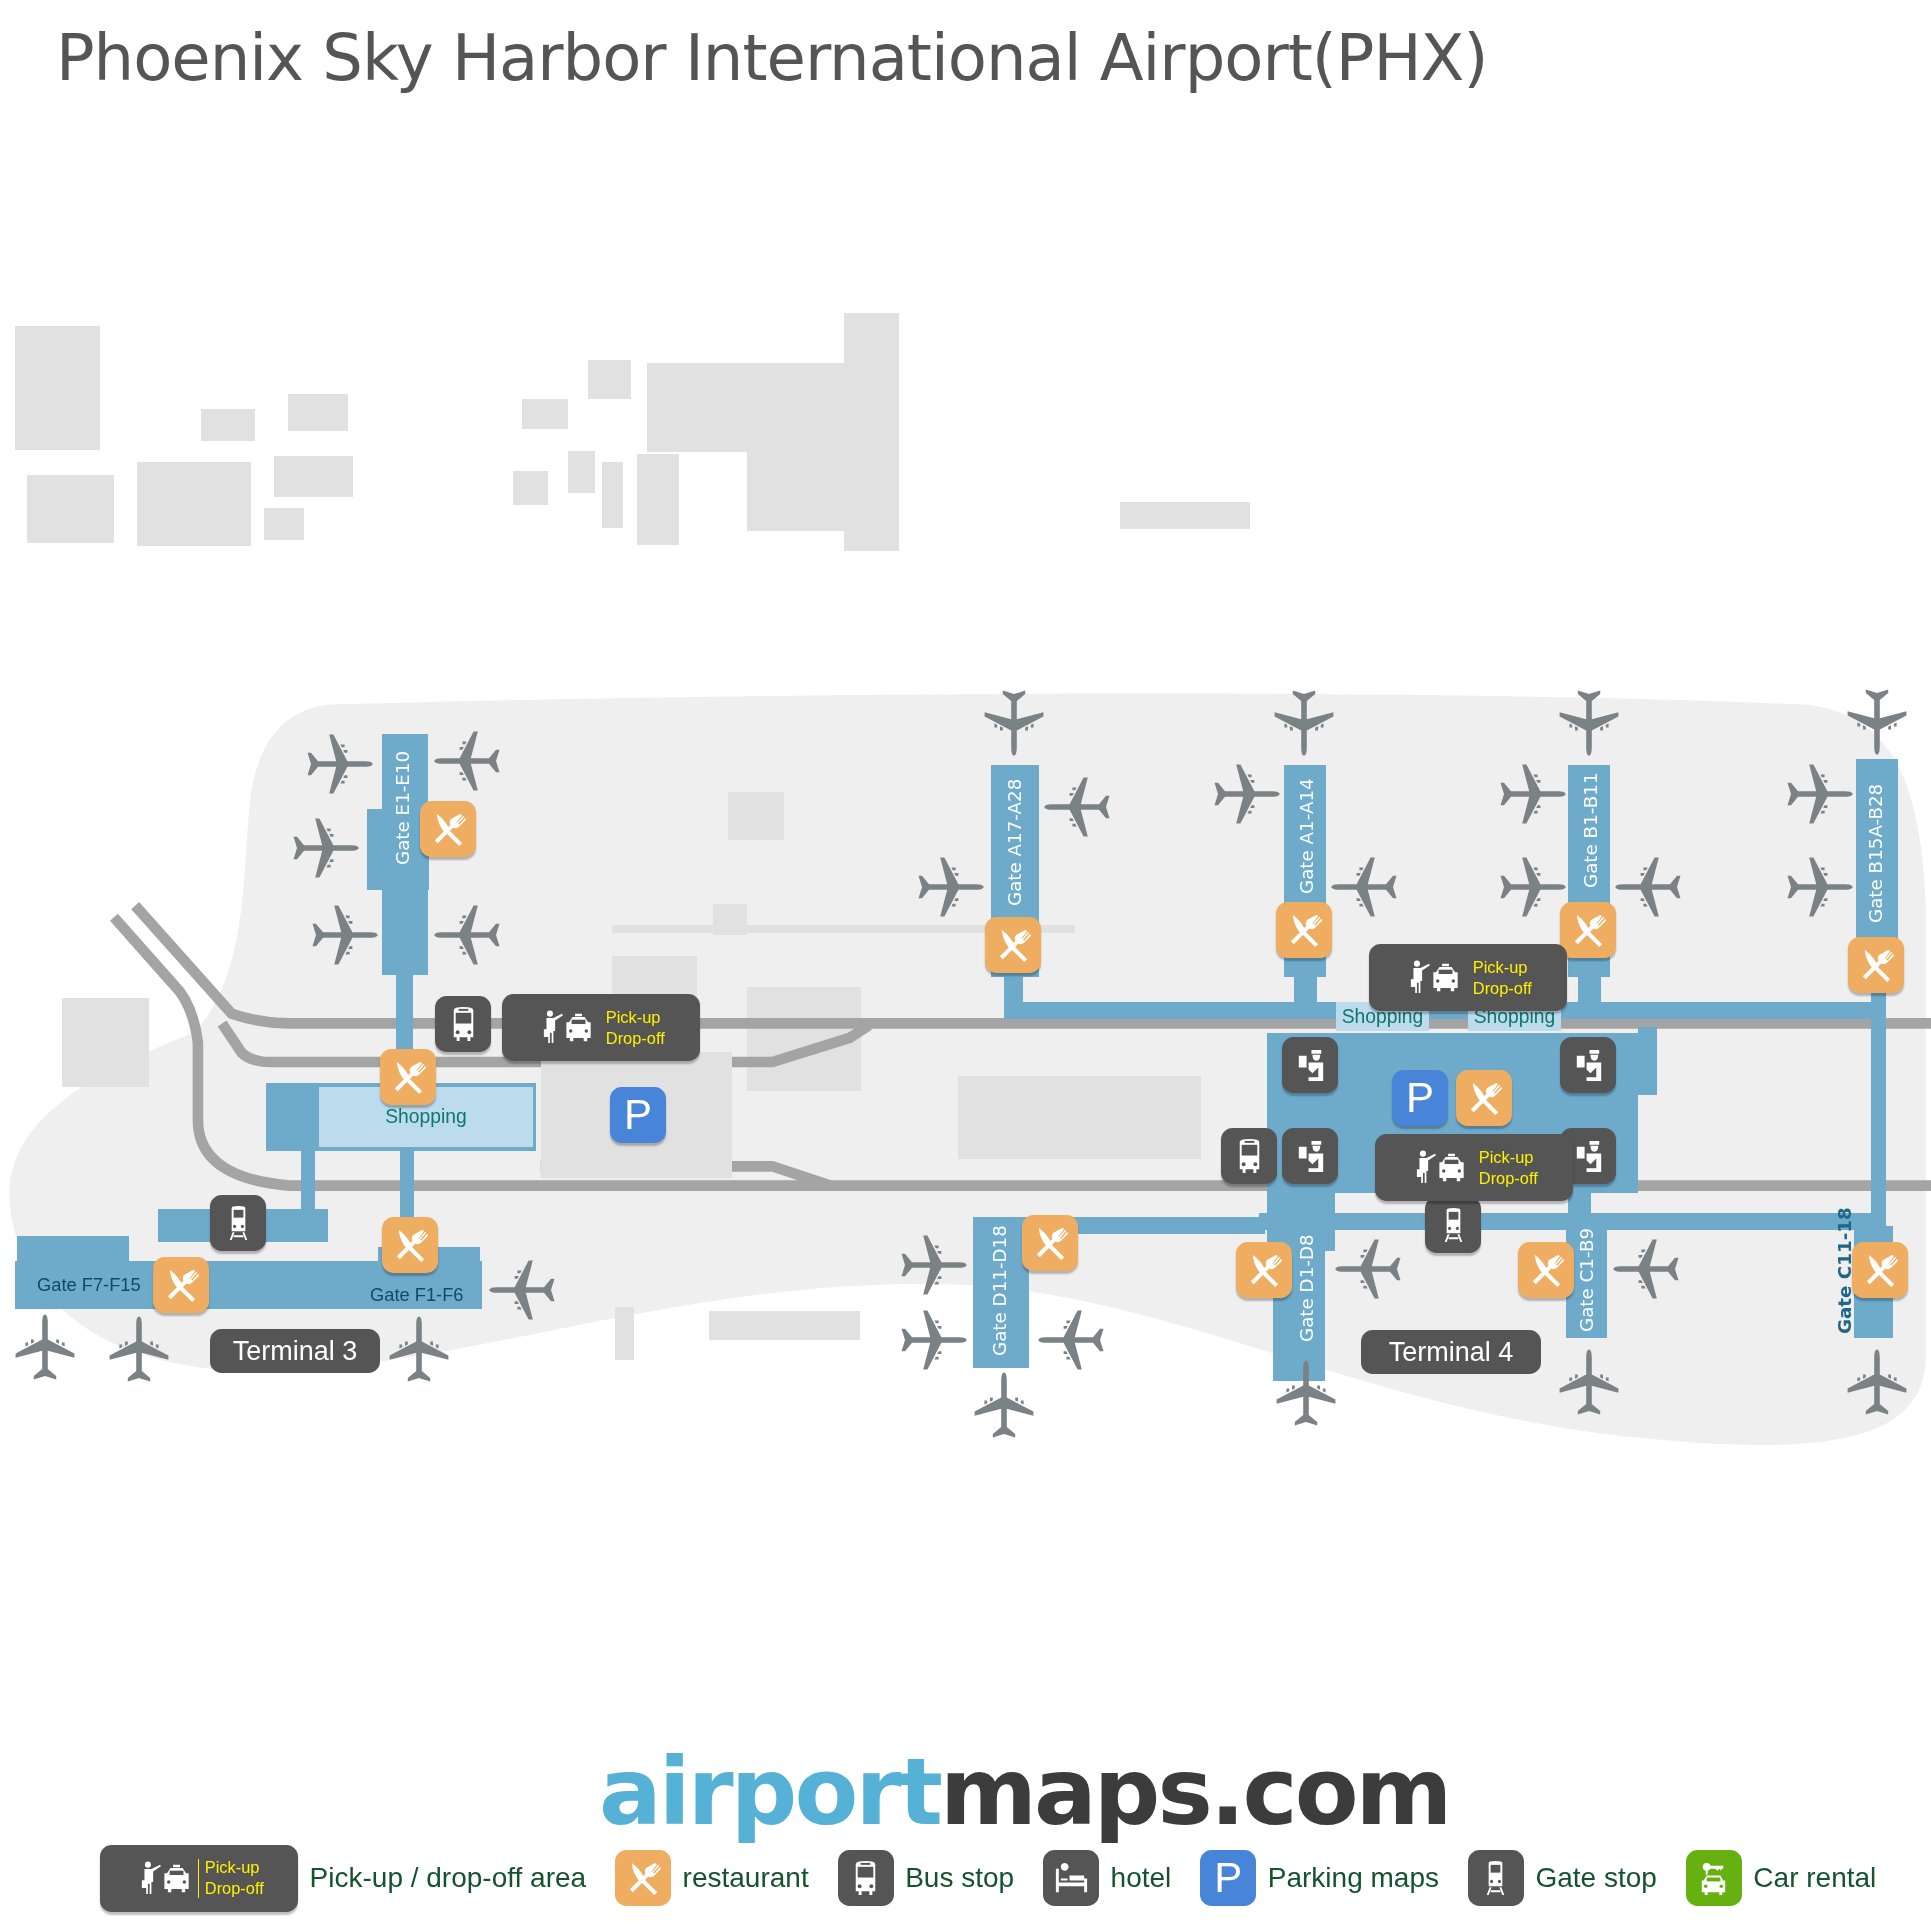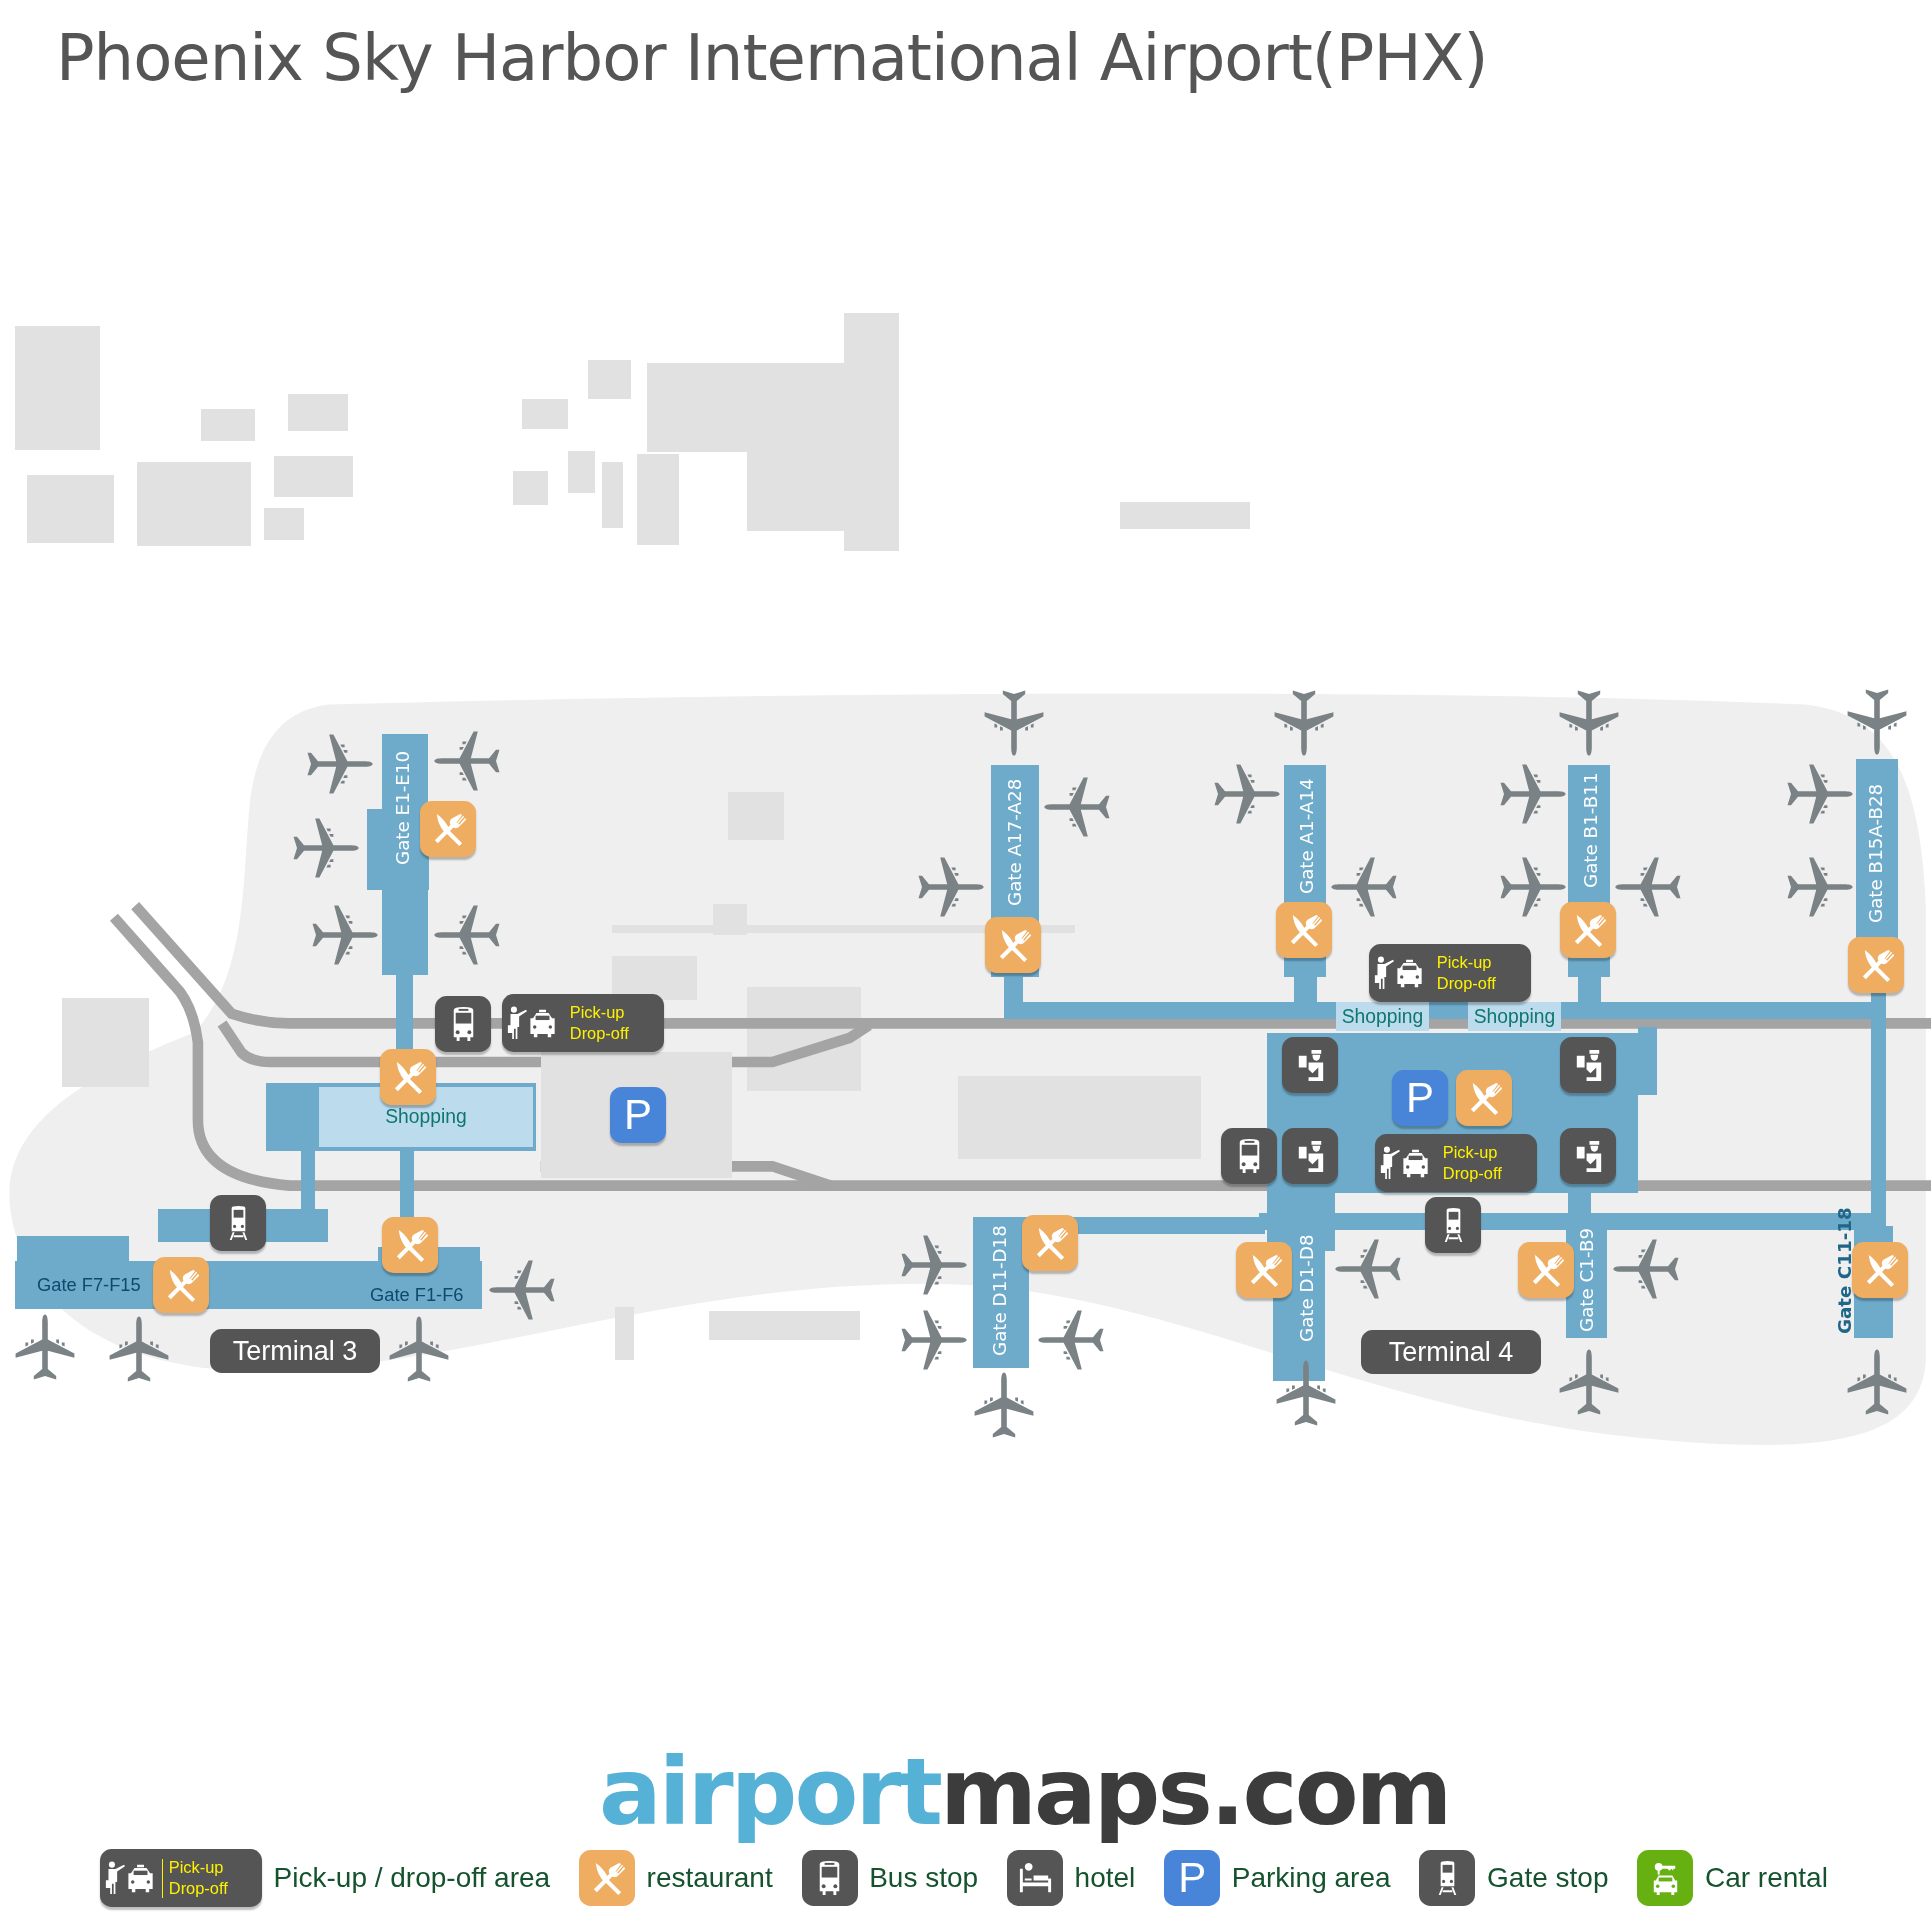--- a/index.html
+++ b/index.html
@@ -9,21 +9,21 @@
   .bldg{position:absolute;background:#e1e1e1;}
   .term{position:absolute;background:#6eabcb;}
   .shop{position:absolute;background:#bcdcee;color:#0f766e;font-size:19.3px;display:flex;align-items:center;justify-content:center;}
   .gatelbl{position:absolute;color:#ffffff;font-size:18.3px;white-space:nowrap;transform-origin:0 0;transform:rotate(-90deg);font-family:"DejaVu Sans",sans-serif;}
   .gatelbl.dark{color:#1f6688;font-weight:bold;}
   .hlbl{position:absolute;color:#0c4a6e;font-size:18.3px;white-space:nowrap;}
   .ico{position:absolute;width:56px;height:56px;border-radius:11.6px;box-shadow:0 2.9px 1.9px rgba(0,0,0,0.25);display:flex;align-items:center;justify-content:center;}
   .ico.rest{background:#efad62;}
   .ico.dark{background:#555555;}
   .ico.park{background:#4884d8;color:#fff;font-size:42px;font-family:"Liberation Sans",sans-serif;}
-  .pu{position:absolute;height:58px;width:162px;background:#555555;border-radius:11.6px;box-shadow:0 2.9px 1.9px rgba(0,0,0,0.25);display:flex;align-items:center;}
+  .pu{position:absolute;height:67px;width:162px;background:#555555;border-radius:11.6px;box-shadow:0 2.9px 1.9px rgba(0,0,0,0.25);display:flex;align-items:center;padding-left:36px;}
   .pu .pu-icon{width:62px;height:54px;display:flex;align-items:center;justify-content:center;}
   .pu .pu-text{color:#fff200;font-size:16.4px;line-height:21px;padding-left:5.8px;}
   .pu .pu-text div{white-space:nowrap;}
   .tlabel{position:absolute;background:#555555;color:#ffffff;font-size:27px;border-radius:11.6px;display:flex;align-items:center;justify-content:center;height:44px;}
   .plane{position:absolute;width:70px;height:70px;}
   .plane svg{width:100%;height:100%;display:block;}
   #logo{position:absolute;left:599px;top:1738px;font-size:93px;font-weight:bold;letter-spacing:-2.9px;font-family:"DejaVu Sans",sans-serif;white-space:nowrap;text-align:center;}
   #logo .a{color:#55b1d6;}
   #logo .b{color:#3c3c3c;}
   #legend{position:absolute;left:100px;top:1849px;height:58px;display:flex;align-items:center;gap:13.5px;}
@@ -523,21 +523,21 @@
   <div class="lg-item">
     <div class="lg-ico" style="background:#555555;">
         <svg width="39" height="39" viewBox="0 0 40 40">
           <use href="#hotel"></use>
         </svg>
       </div>
     <span class="lg-label">hotel</span>
   </div>
   <div class="lg-item">
     <div class="lg-ico" style="background:#4884d8;color:#fff;font-size:42px;">P</div>
-    <span class="lg-label">Parking area</span>
+    <span class="lg-label">Parking maps</span>
   </div>
   <div class="lg-item">
     <div class="lg-ico" style="background:#555555;">
         <svg width="39" height="39" viewBox="0 0 40 40">
           <use href="#train"></use>
         </svg>
       </div>
     <span class="lg-label">Gate stop</span>
   </div>
   <div class="lg-item">

